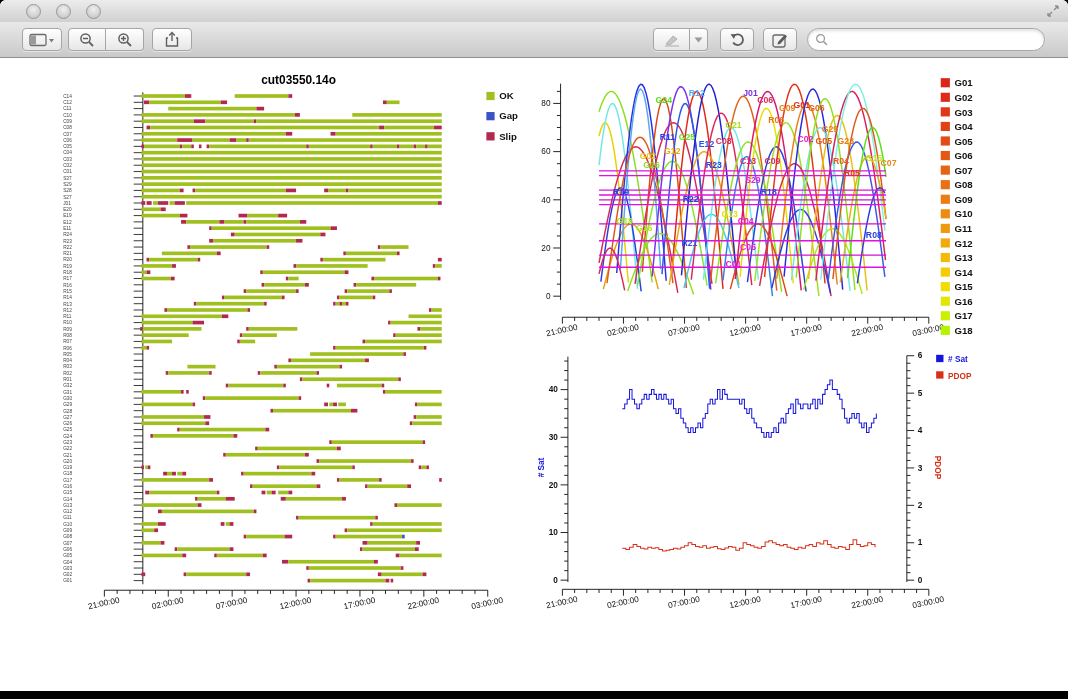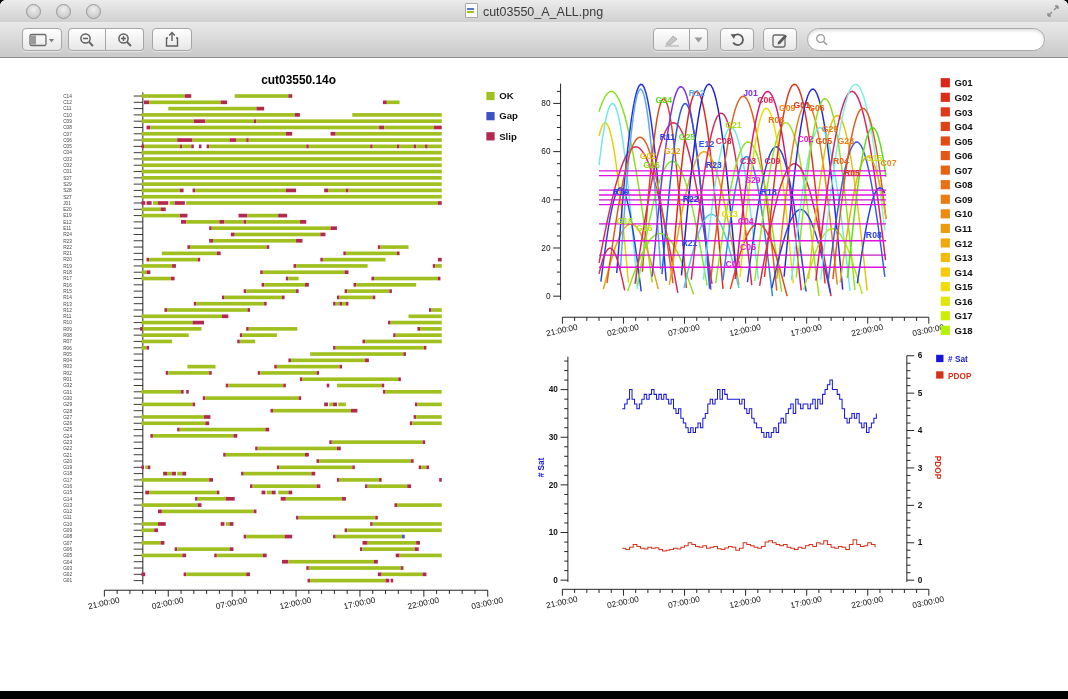--- a/index.html
+++ b/index.html
@@ -36,21 +36,20 @@
 </head>
 <body>
 
 <div class="window">
   <div class="titlebar">
     <div class="lights">
       <div class="light"></div>
       <div class="light"></div>
       <div class="light"></div>
     </div>
-    <div class="wtitle"><span class="doc"></span><span>cut03550_A_ALL.png</span></div>
     <svg class="fsarrows" viewBox="0 0 14 14">
       <path d="M8 6 L12 2 M12 2 L12 5 M12 2 L9 2" stroke="#8d8d8d" stroke-width="1.4" fill="none"></path>
       <path d="M6 8 L2 12 M2 12 L2 9 M2 12 L5 12" stroke="#8d8d8d" stroke-width="1.4" fill="none"></path>
     </svg>
   </div>
 
   <div class="toolbar">
     <div class="tbtn" style="left:22px;width:40px;">
       <svg width="26" height="14" viewBox="0 0 26 14">
         <rect x="1" y="1.5" width="16" height="11" rx="1.5" fill="none" stroke="#6b6b6b" stroke-width="1.3"></rect>

